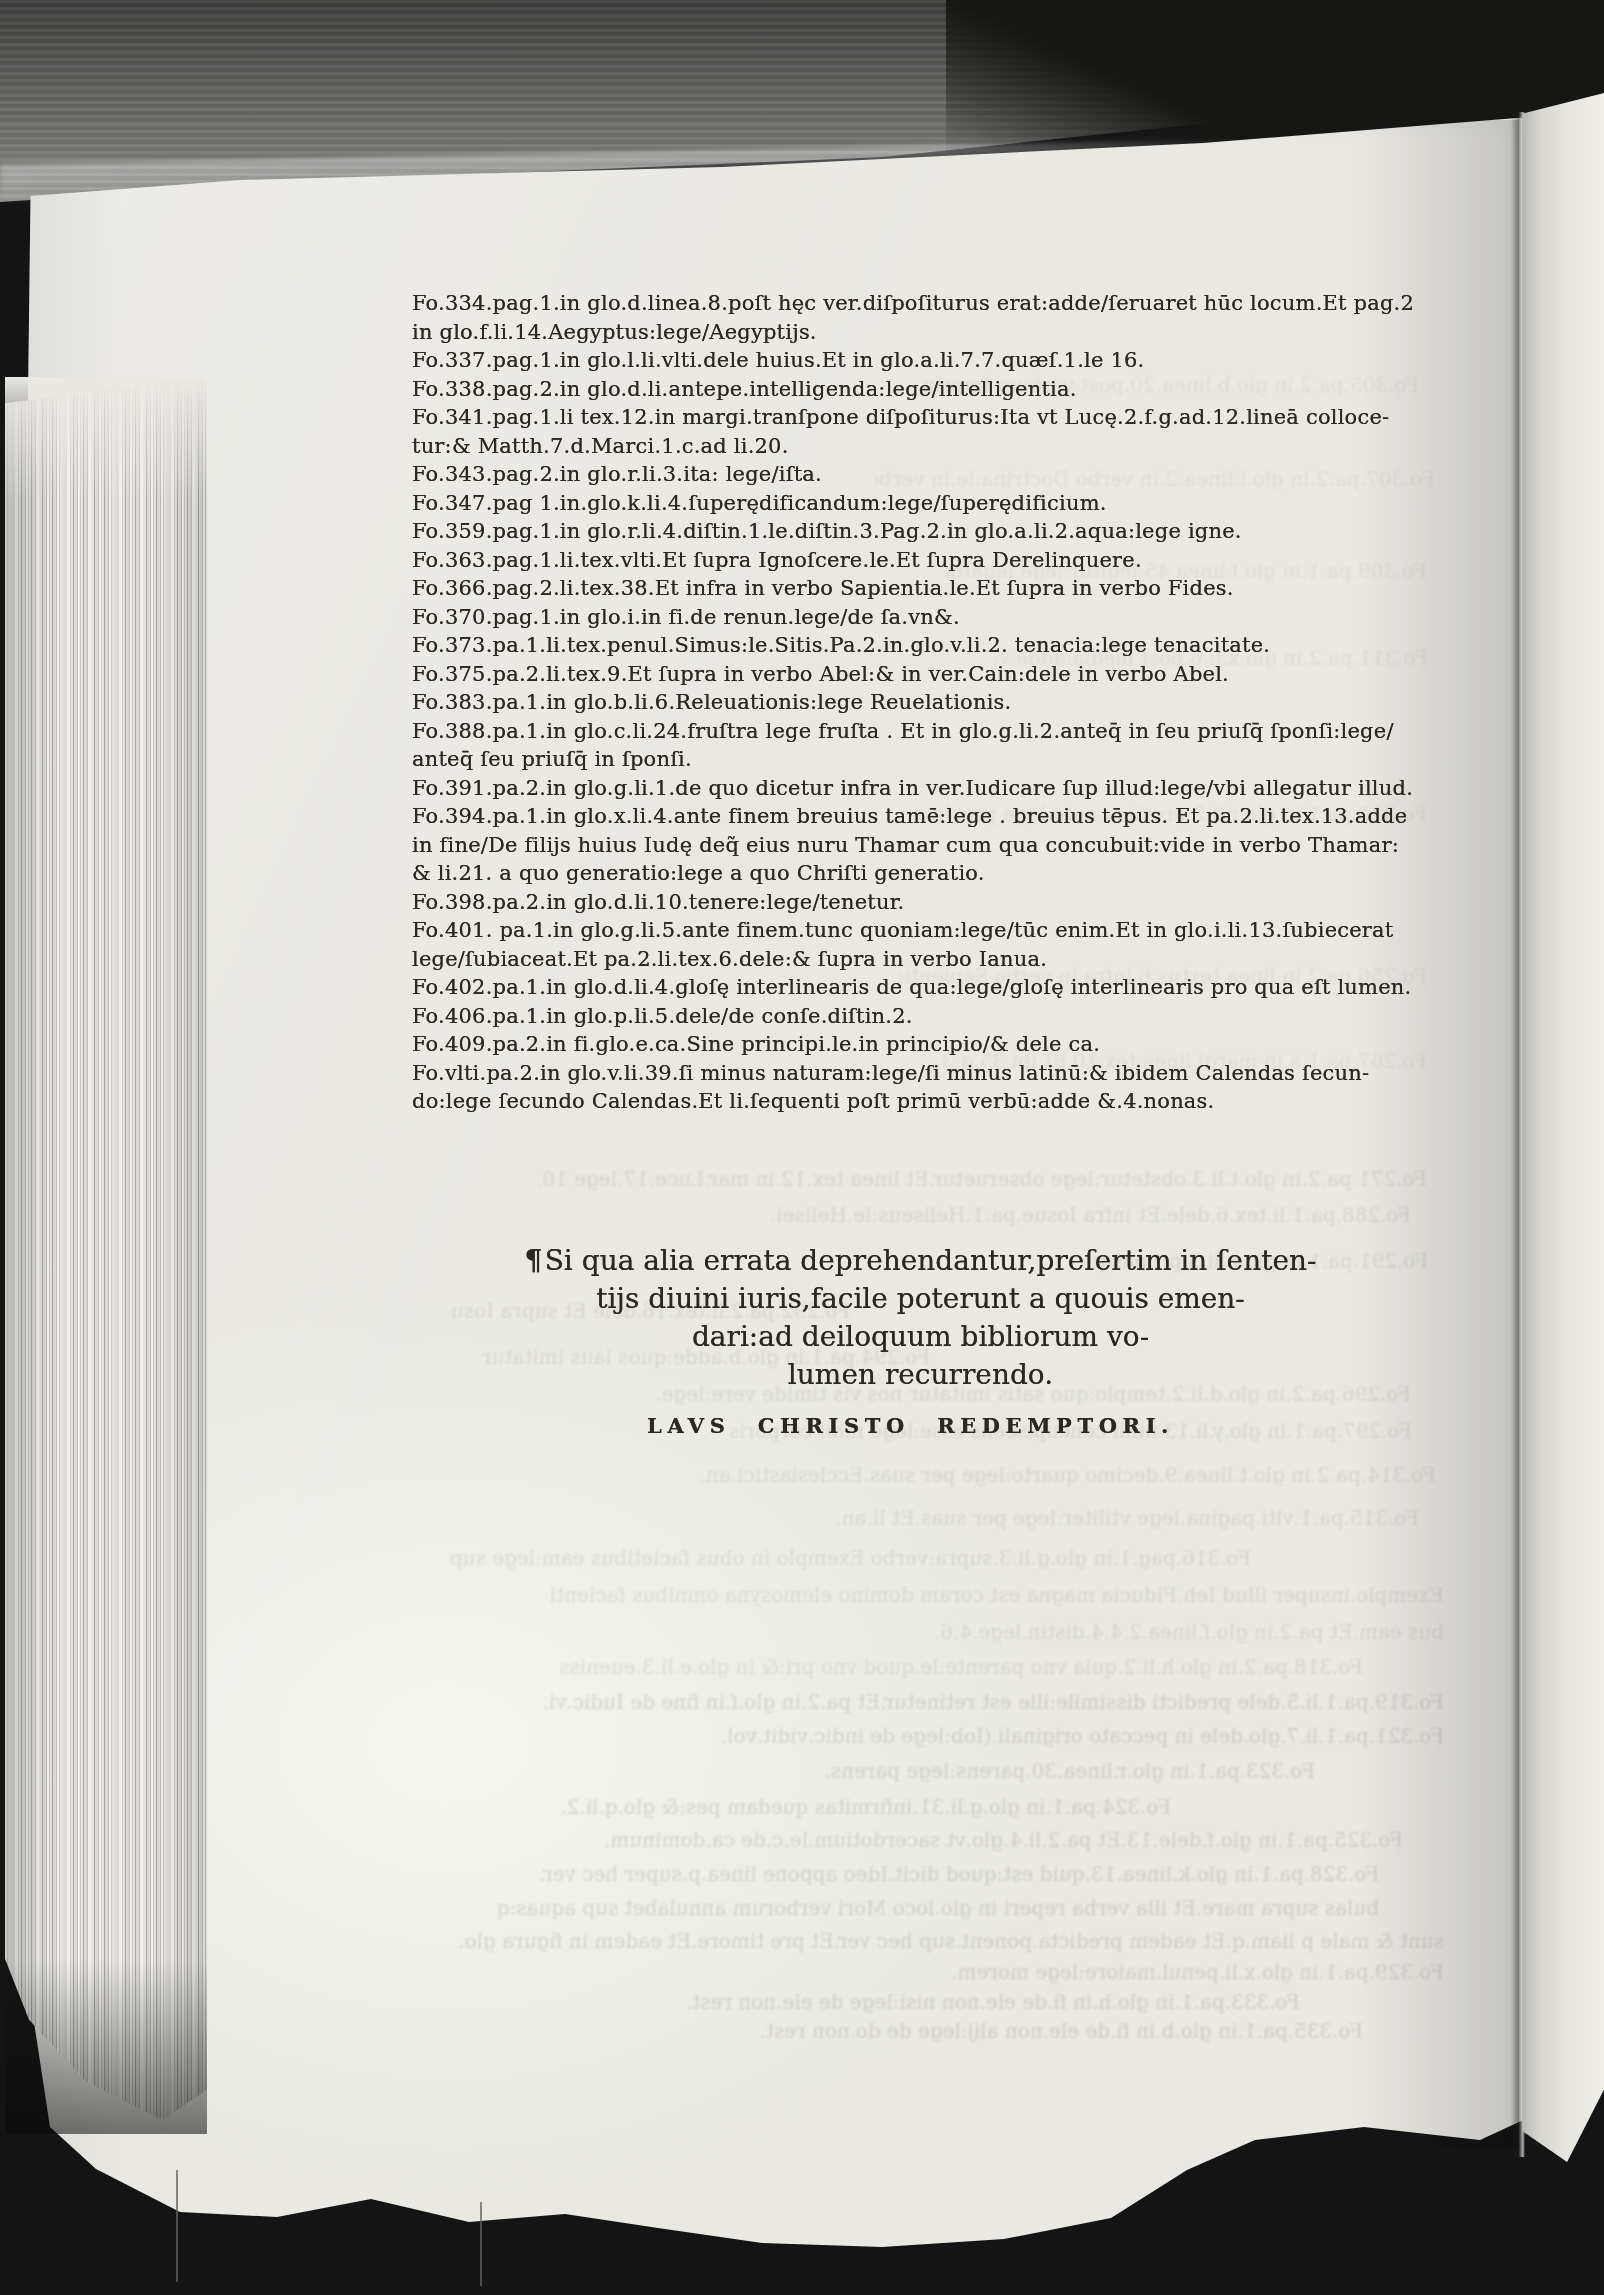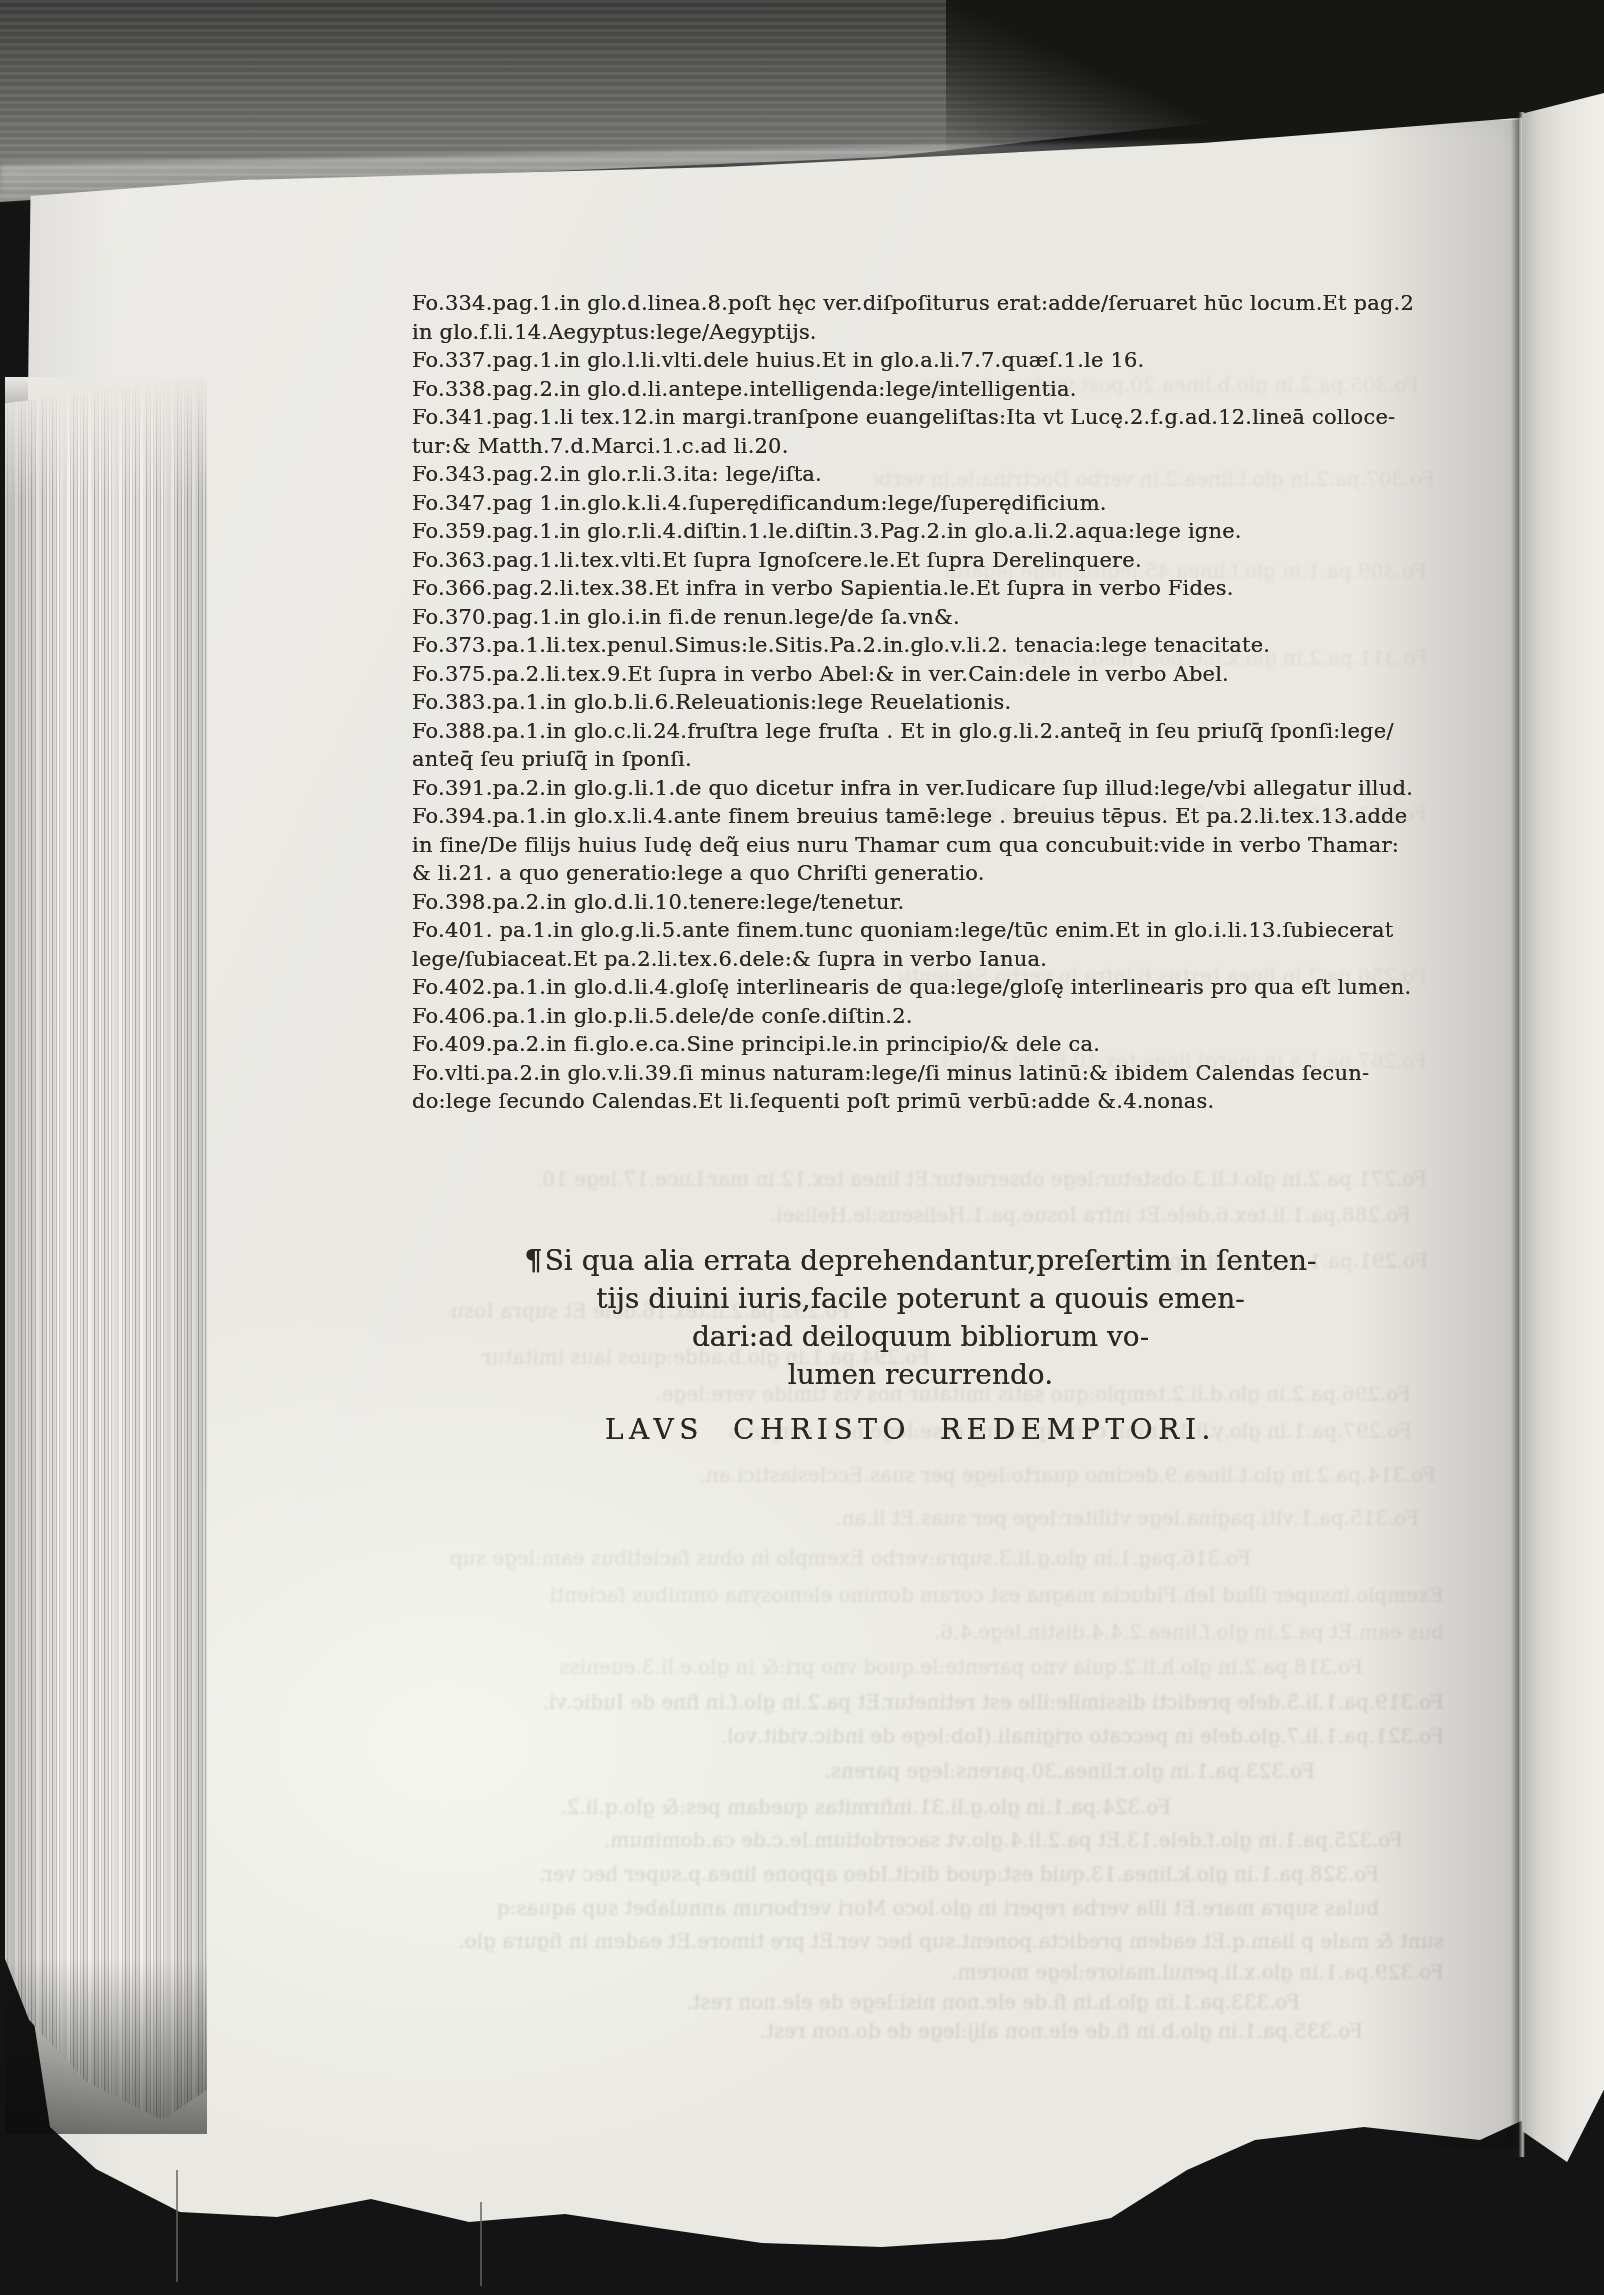--- a/index.html
+++ b/index.html
@@ -65,21 +65,21 @@
 
   
   .errata{position:absolute;left:412px;top:289px;width:1052px;
     font-size:21px;line-height:28.5px;color:var(--ink);letter-spacing:0.2px;}
   .errata-line{white-space:nowrap;text-shadow:0 0 0.4px rgba(40,35,28,.85);}
   .colophon{position:absolute;left:427px;top:1242px;width:987px;text-align:center;
     font-size:28px;line-height:38px;color:var(--ink);}
   .colophon-line{text-shadow:0 0 0.4px rgba(40,35,28,.85);}
   .pilcrow{font-weight:bold;padding-right:2.4px;}
   .laus{position:absolute;left:417px;top:1413px;width:987px;text-align:center;
-    font-size:28px;font-weight:normal;letter-spacing:5.6px;word-spacing:14.4px;
+    font-size:21px;font-weight:bold;letter-spacing:5.6px;word-spacing:14.4px;
     color:var(--ink);text-shadow:0 0 0.5px rgba(40,35,28,.9);}
 </style>
 </head>
 <body>
 
 <div class="photo">
 
   <div class="shelf-band"></div>
   <div class="shelf-highlight"></div>
   <div class="dark-corner"></div>
@@ -127,21 +127,21 @@
     <div class="bt bt-c" style="top:1962px;left:449px;width:995px">Fo.329.pa.1.in glo.x.li.penul.maiore:lege morem.</div>
     <div class="bt bt-c" style="top:1992px;left:642px;width:658px">Fo.333.pa.1.in glo.h.in fi.de ele.non nisi:lege de ele.non rest.</div>
     <div class="bt bt-c" style="top:2021px;left:561px;width:802px">Fo.335.pa.1.in glo.b.in fi.de ele.non alij:lege de do.non rest.</div>
   </div>
 
   <div class="errata">
     <div class="errata-line">Fo.334.pag.1.in glo.d.linea.8.poſt hęc ver.diſpoſiturus erat:adde/ſeruaret hūc locum.Et pag.2</div>
     <div class="errata-line">in glo.f.li.14.Aegyptus:lege/Aegyptijs.</div>
     <div class="errata-line">Fo.337.pag.1.in glo.l.li.vlti.dele huius.Et in glo.a.li.7.7.quæſ.1.le 16.</div>
     <div class="errata-line">Fo.338.pag.2.in glo.d.li.antepe.intelligenda:lege/intelligentia.</div>
-    <div class="errata-line">Fo.341.pag.1.li tex.12.in margi.tranſpone euangeliſtas:Ita vt Lucę.2.f.g.ad.12.lineā colloce-</div>
+    <div class="errata-line">Fo.341.pag.1.li tex.12.in margi.tranſpone diſpoſiturus:Ita vt Lucę.2.f.g.ad.12.lineā colloce-</div>
     <div class="errata-line">tur:&amp; Matth.7.d.Marci.1.c.ad li.20.</div>
     <div class="errata-line">Fo.343.pag.2.in glo.r.li.3.ita: lege/iſta.</div>
     <div class="errata-line">Fo.347.pag 1.in.glo.k.li.4.ſuperędificandum:lege/ſuperędificium.</div>
     <div class="errata-line">Fo.359.pag.1.in glo.r.li.4.diſtin.1.le.diſtin.3.Pag.2.in glo.a.li.2.aqua:lege igne.</div>
     <div class="errata-line">Fo.363.pag.1.li.tex.vlti.Et ſupra Ignoſcere.le.Et ſupra Derelinquere.</div>
     <div class="errata-line">Fo.366.pag.2.li.tex.38.Et infra in verbo Sapientia.le.Et ſupra in verbo Fides.</div>
     <div class="errata-line">Fo.370.pag.1.in glo.i.in fi.de renun.lege/de ſa.vn&amp;.</div>
     <div class="errata-line">Fo.373.pa.1.li.tex.penul.Simus:le.Sitis.Pa.2.in.glo.v.li.2. tenacia:lege tenacitate.</div>
     <div class="errata-line">Fo.375.pa.2.li.tex.9.Et ſupra in verbo Abel:&amp; in ver.Cain:dele in verbo Abel.</div>
     <div class="errata-line">Fo.383.pa.1.in glo.b.li.6.Releuationis:lege Reuelationis.</div>

